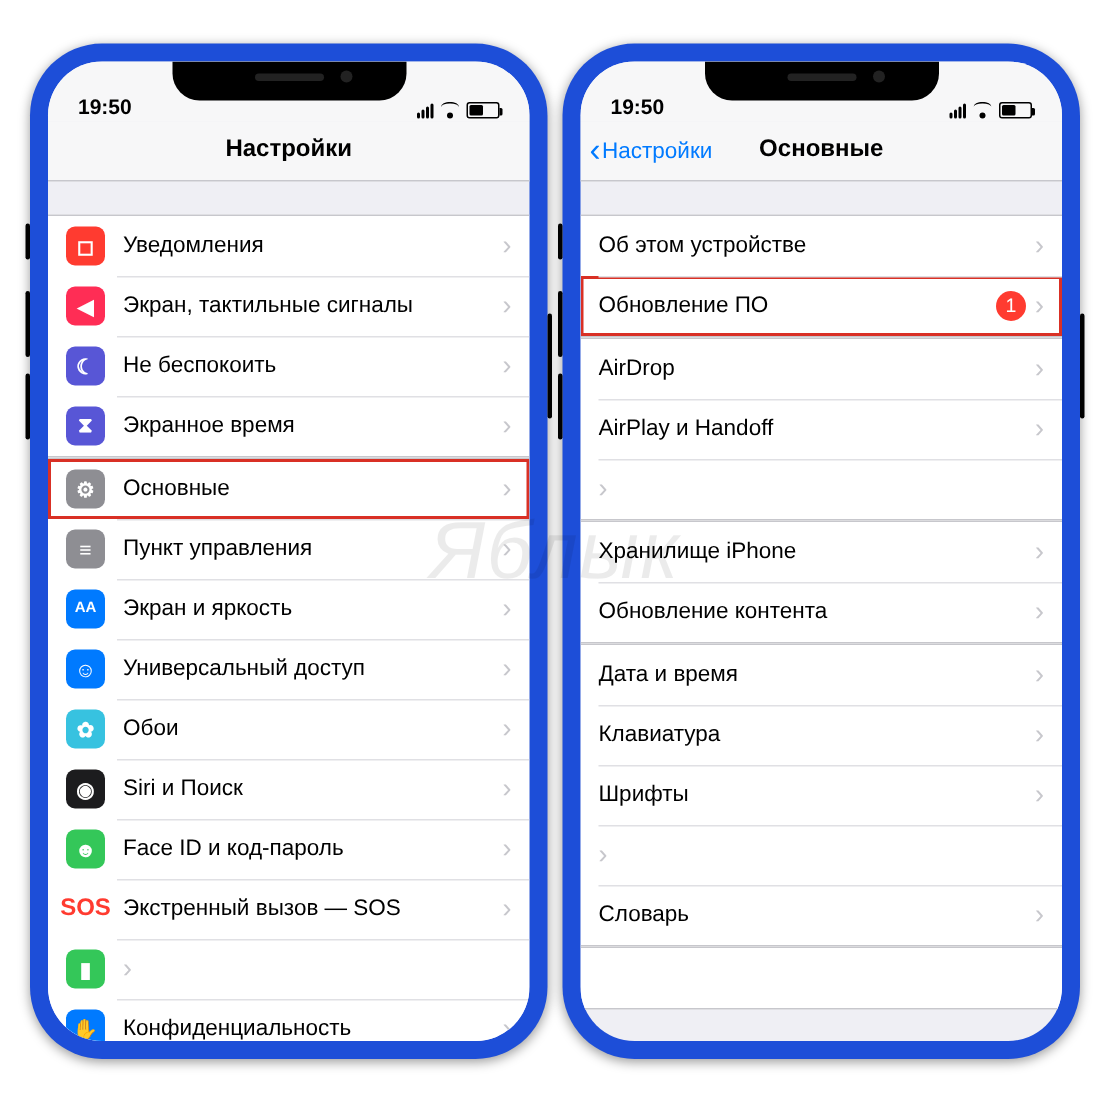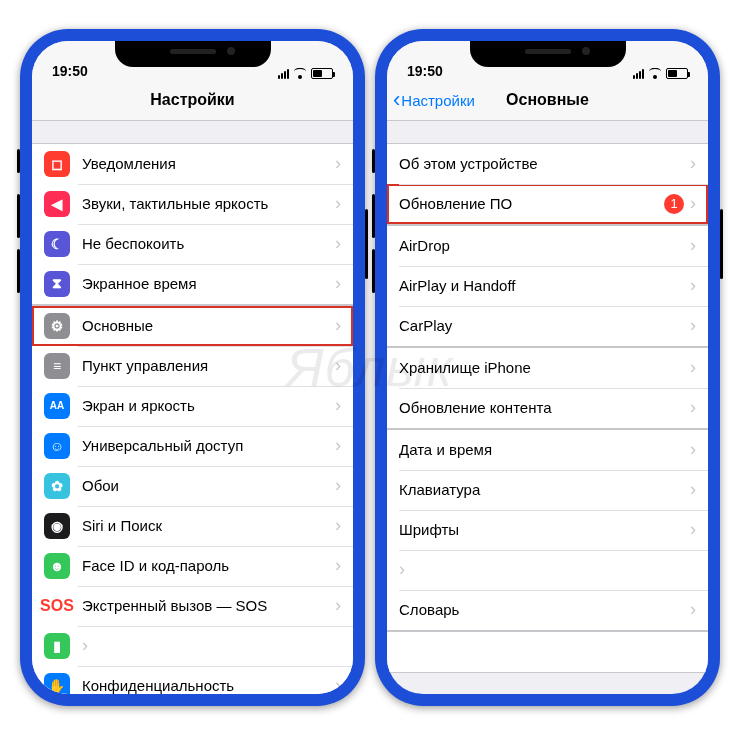--- a/index.html
+++ b/index.html
@@ -221,21 +221,21 @@
       <div class="content" id="left-content">
           <div class="spacer-top"></div>
           <div class="group">
             <div class="row">
               <div class="icon" style="background: rgb(255, 59, 48);">◻</div>
               <div class="label">Уведомления</div>
               <div class="chevron">›</div>
             </div>
             <div class="row">
               <div class="icon" style="background: rgb(255, 45, 85);">◀</div>
-              <div class="label">Звуки, тактильные яркость</div>
+              <div class="label">Экран, тактильные сигналы</div>
               <div class="chevron">›</div>
             </div>
             <div class="row">
               <div class="icon" style="background: rgb(88, 86, 214);">☾</div>
               <div class="label">Не беспокоить</div>
               <div class="chevron">›</div>
             </div>
             <div class="row">
               <div class="icon" style="background: rgb(88, 86, 214);">⧗</div>
               <div class="label">Экранное время</div>
@@ -342,21 +342,20 @@
           <div class="group">
             <div class="row noicon">
               <div class="label">AirDrop</div>
               <div class="chevron">›</div>
             </div>
             <div class="row noicon">
               <div class="label">AirPlay и Handoff</div>
               <div class="chevron">›</div>
             </div>
             <div class="row noicon">
-              <div class="label">CarPlay</div>
               <div class="chevron">›</div>
             </div>
           </div>
           <div class="group">
             <div class="row noicon">
               <div class="label">Хранилище iPhone</div>
               <div class="chevron">›</div>
             </div>
             <div class="row noicon">
               <div class="label">Обновление контента</div>

